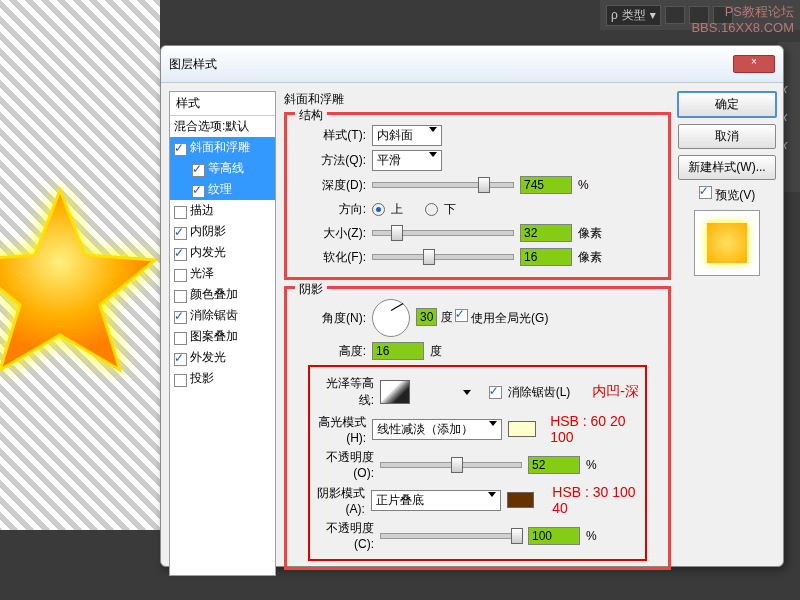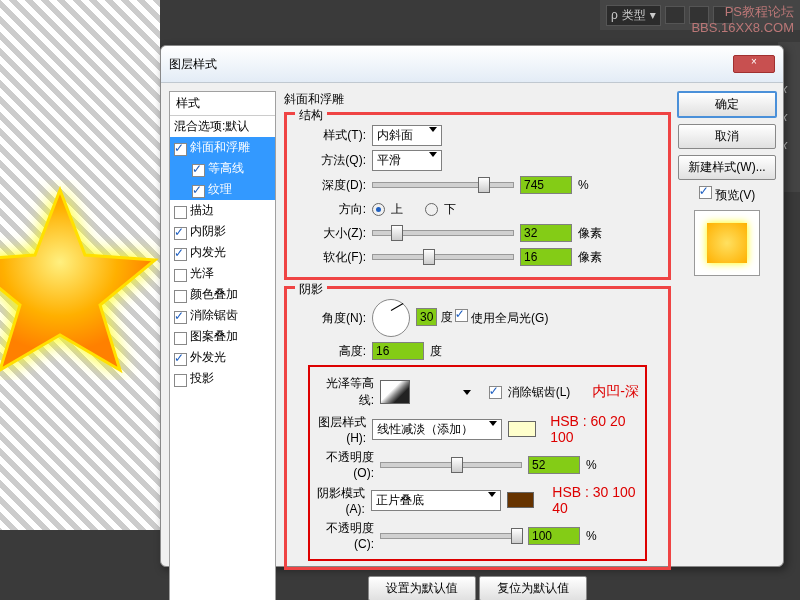--- a/index.html
+++ b/index.html
@@ -217,21 +217,21 @@
           <div class="fld">
               <span class="lbl">光泽等高线:</span>
             <span class="contour"></span>
               <span class="tri"></span>
             <span style="width:6px"></span>
             <span class="chk on"></span>
               <span>消除锯齿(L)</span>
             <span class="anno" style="margin-left:16px">内凹-深</span>
             </div>
           <div class="fld">
-              <span class="lbl">图层样式(H):</span>
+              <span class="lbl">高光模式(H):</span>
             <span class="select w">
                 <span>线性减淡（添加）</span>
                 <span class="tri"></span>
               </span>
             <span class="swatch" style="background:#ffffcc"></span>
             <span class="anno" style="margin-left:8px">HSB : 60 20 100</span>
             </div>
           <div class="fld">
               <span class="lbl">不透明度(O):</span>
             <span class="slider">
@@ -253,24 +253,20 @@
               <span class="lbl">不透明度(C):</span>
             <span class="slider">
                 <span class="thumb" style="left:130px"></span>
               </span>
             <span class="num">100</span>
             <span>%</span>
             </div>
         </div>
       </div>
 
-      <div class="btmrow">
-        <span class="btn">设置为默认值</span>
-        <span class="btn">复位为默认值</span>
-      </div>
     </div>
 
     <div class="rightcol">
       <div class="btn def">确定</div>
       <div class="btn">取消</div>
       <div class="btn">新建样式(W)...</div>
       <div><span class="chk on"></span> <span>预览(V)</span></div>
       <div class="preview">
           <div class="sq"></div>
         </div>

